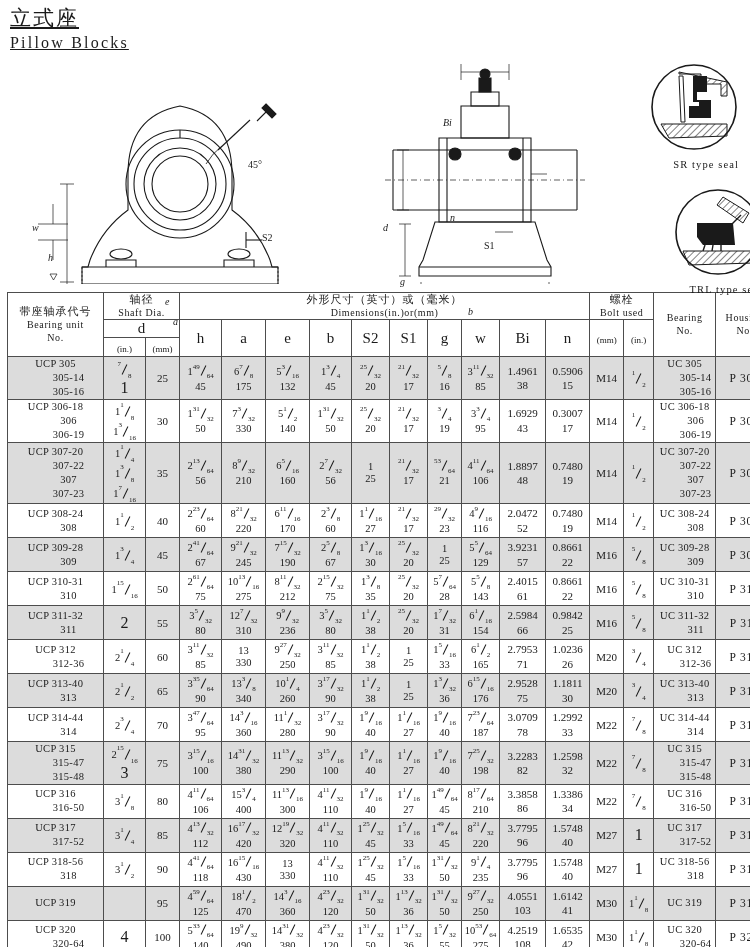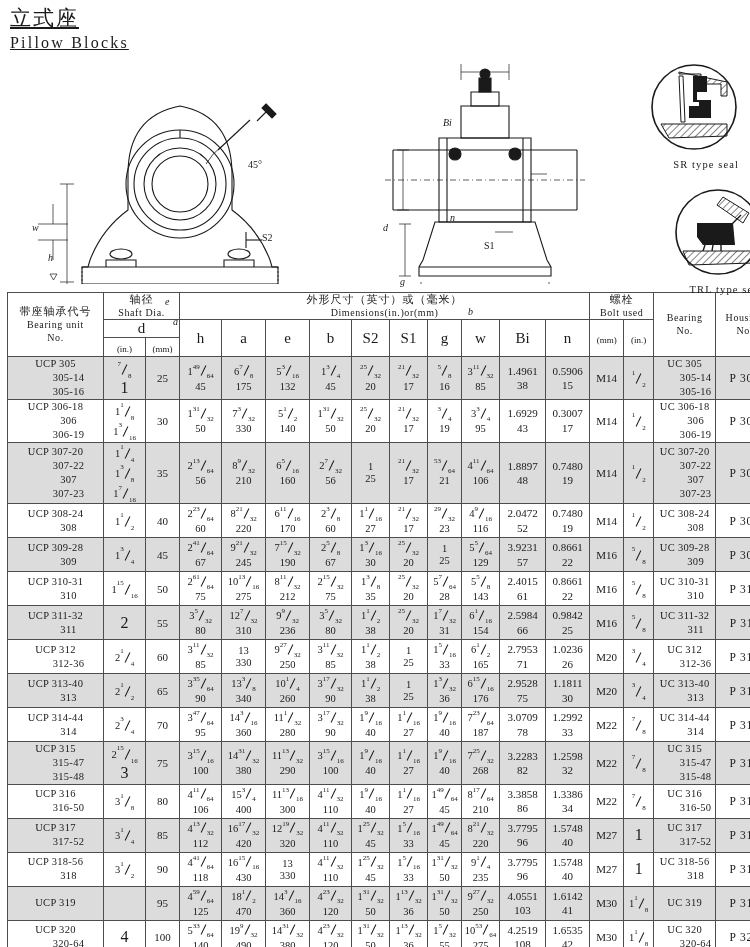--- a/index.html
+++ b/index.html
@@ -1135,21 +1135,21 @@
           </td>
           <td>
             <div class="s">
               <span class="top"><span class="fr"><span class="w">1</span><span class="n">9</span><span class="sl"></span><span class="d">16</span></span></span>
               <span class="bot">40</span>
             </div>
           </td>
           <td>
             <div class="s">
               <span class="top"><span class="fr"><span class="w">7</span><span class="n">25</span><span class="sl"></span><span class="d">32</span></span></span>
-              <span class="bot">268</span>
+              <span class="bot">198</span>
             </div>
           </td>
           <td>
             <div class="s">
               <span class="dec">3.2283</span>
               <span class="dec">82</span>
             </div>
           </td>
           <td>
             <div class="s">

